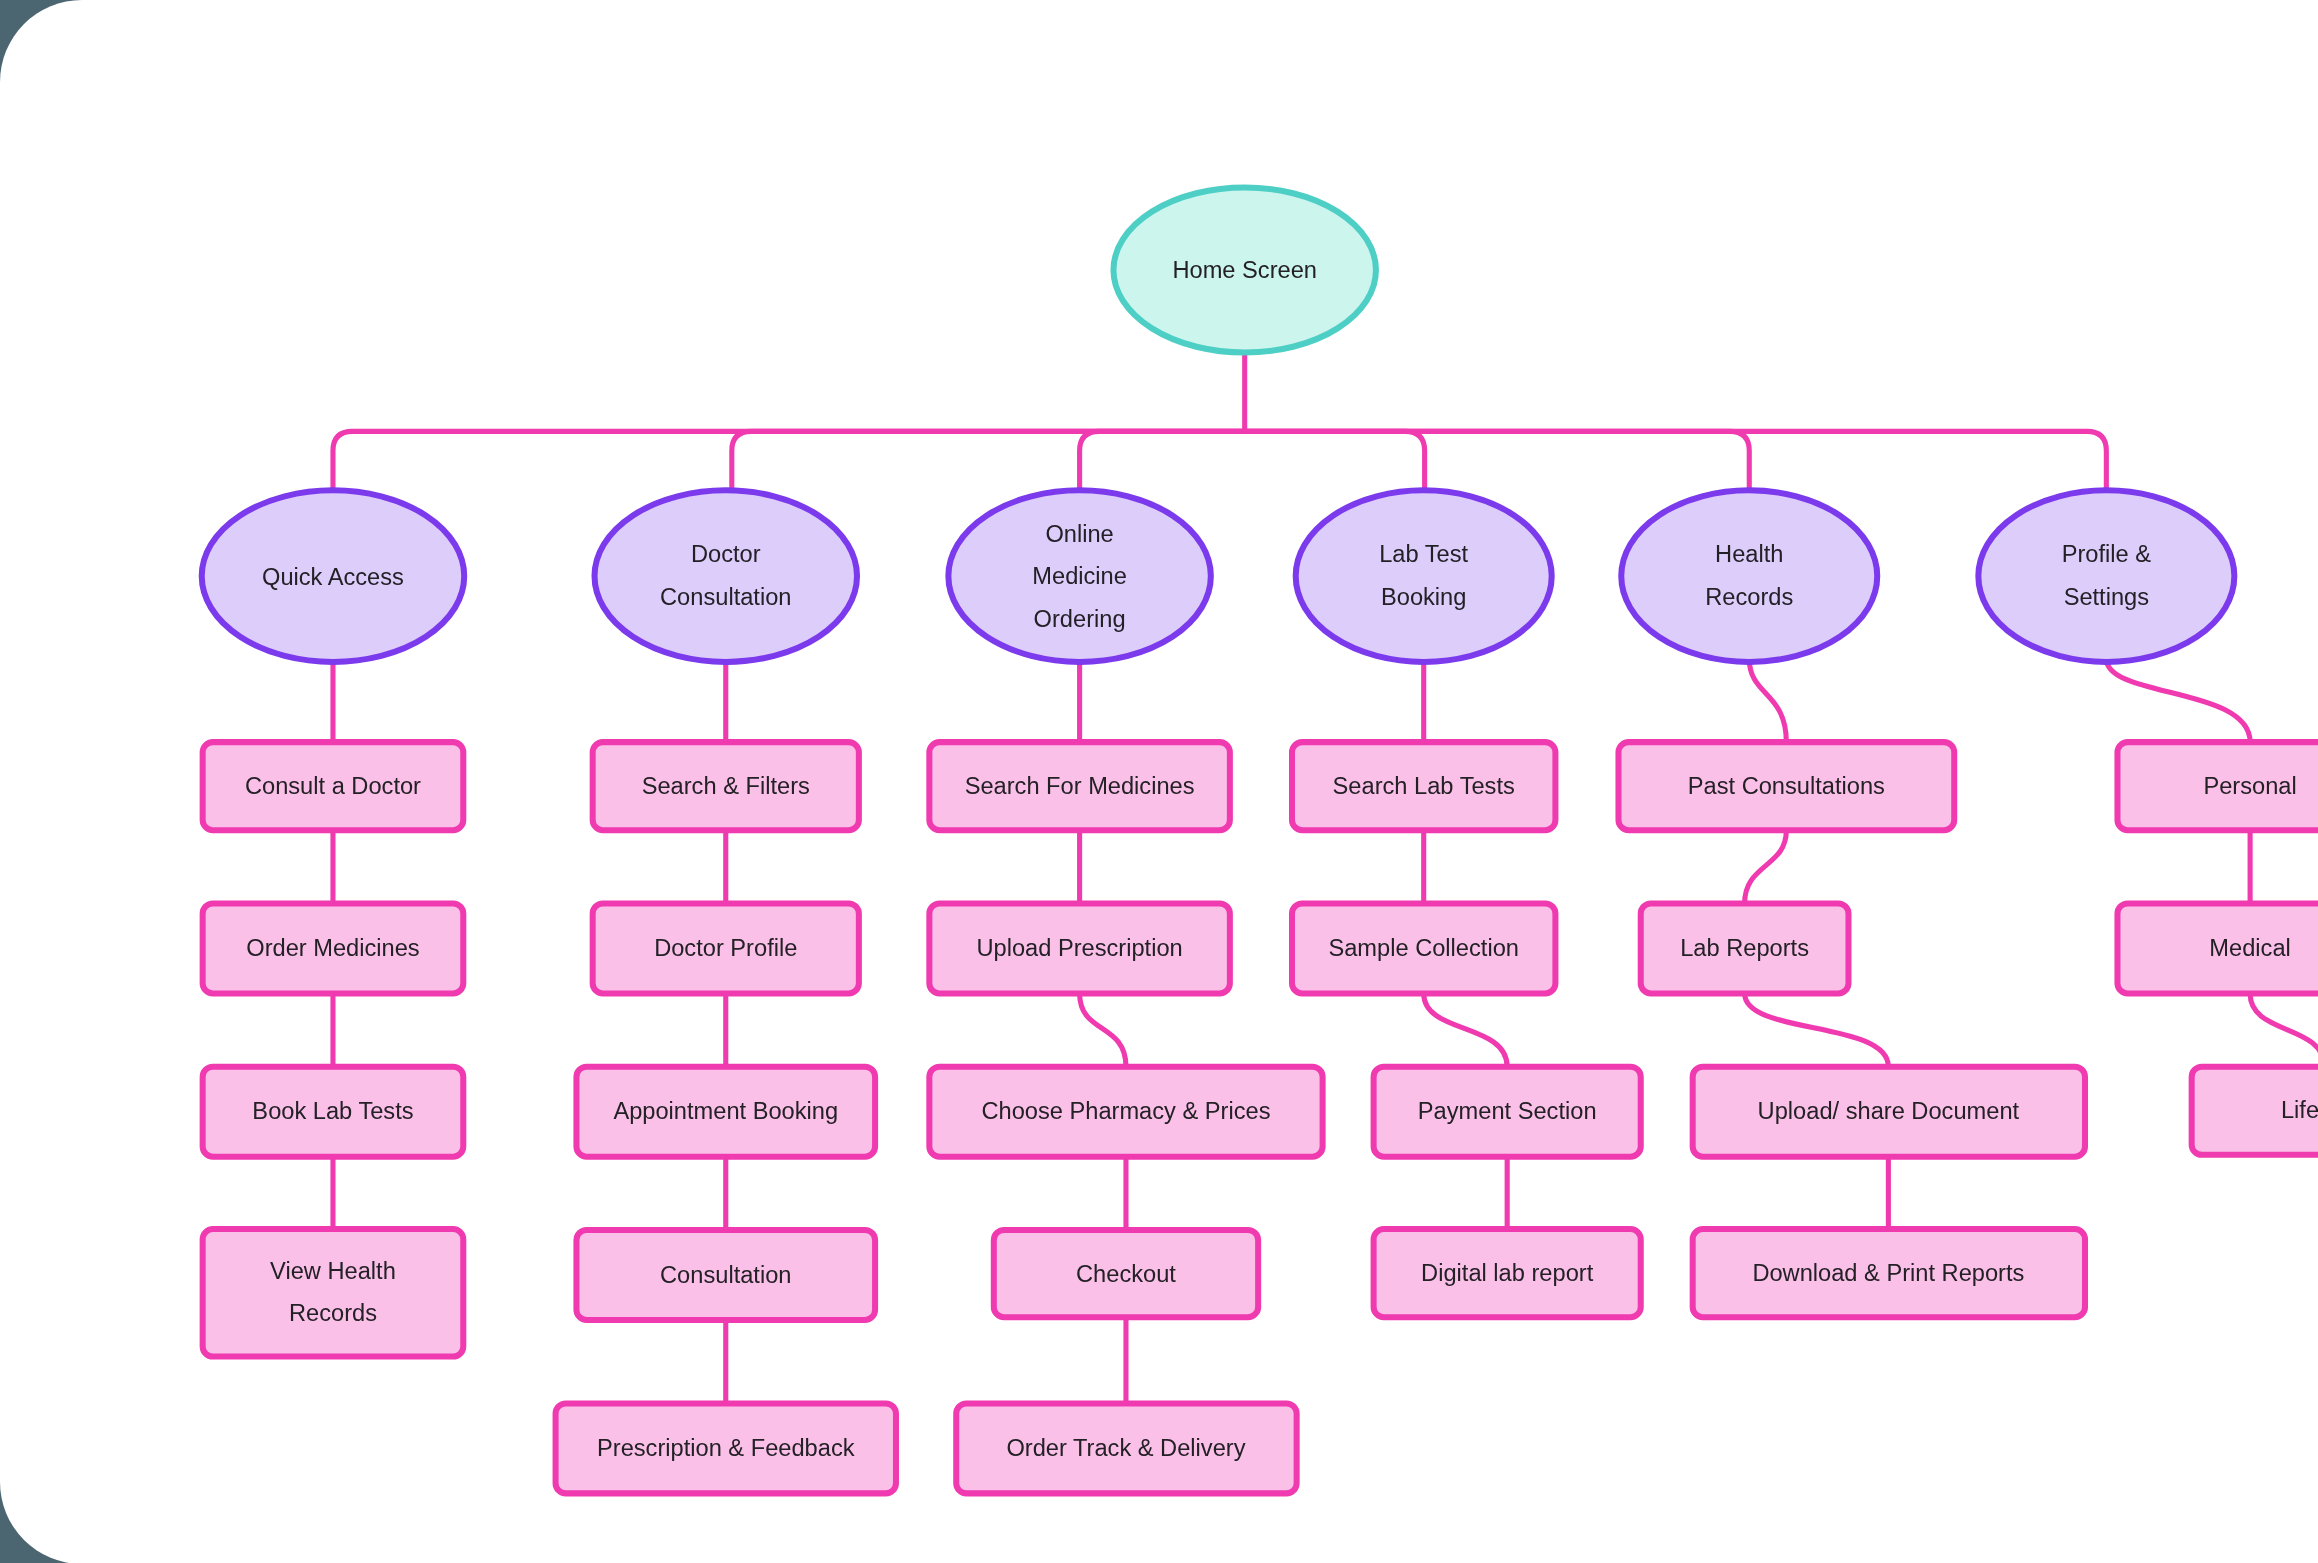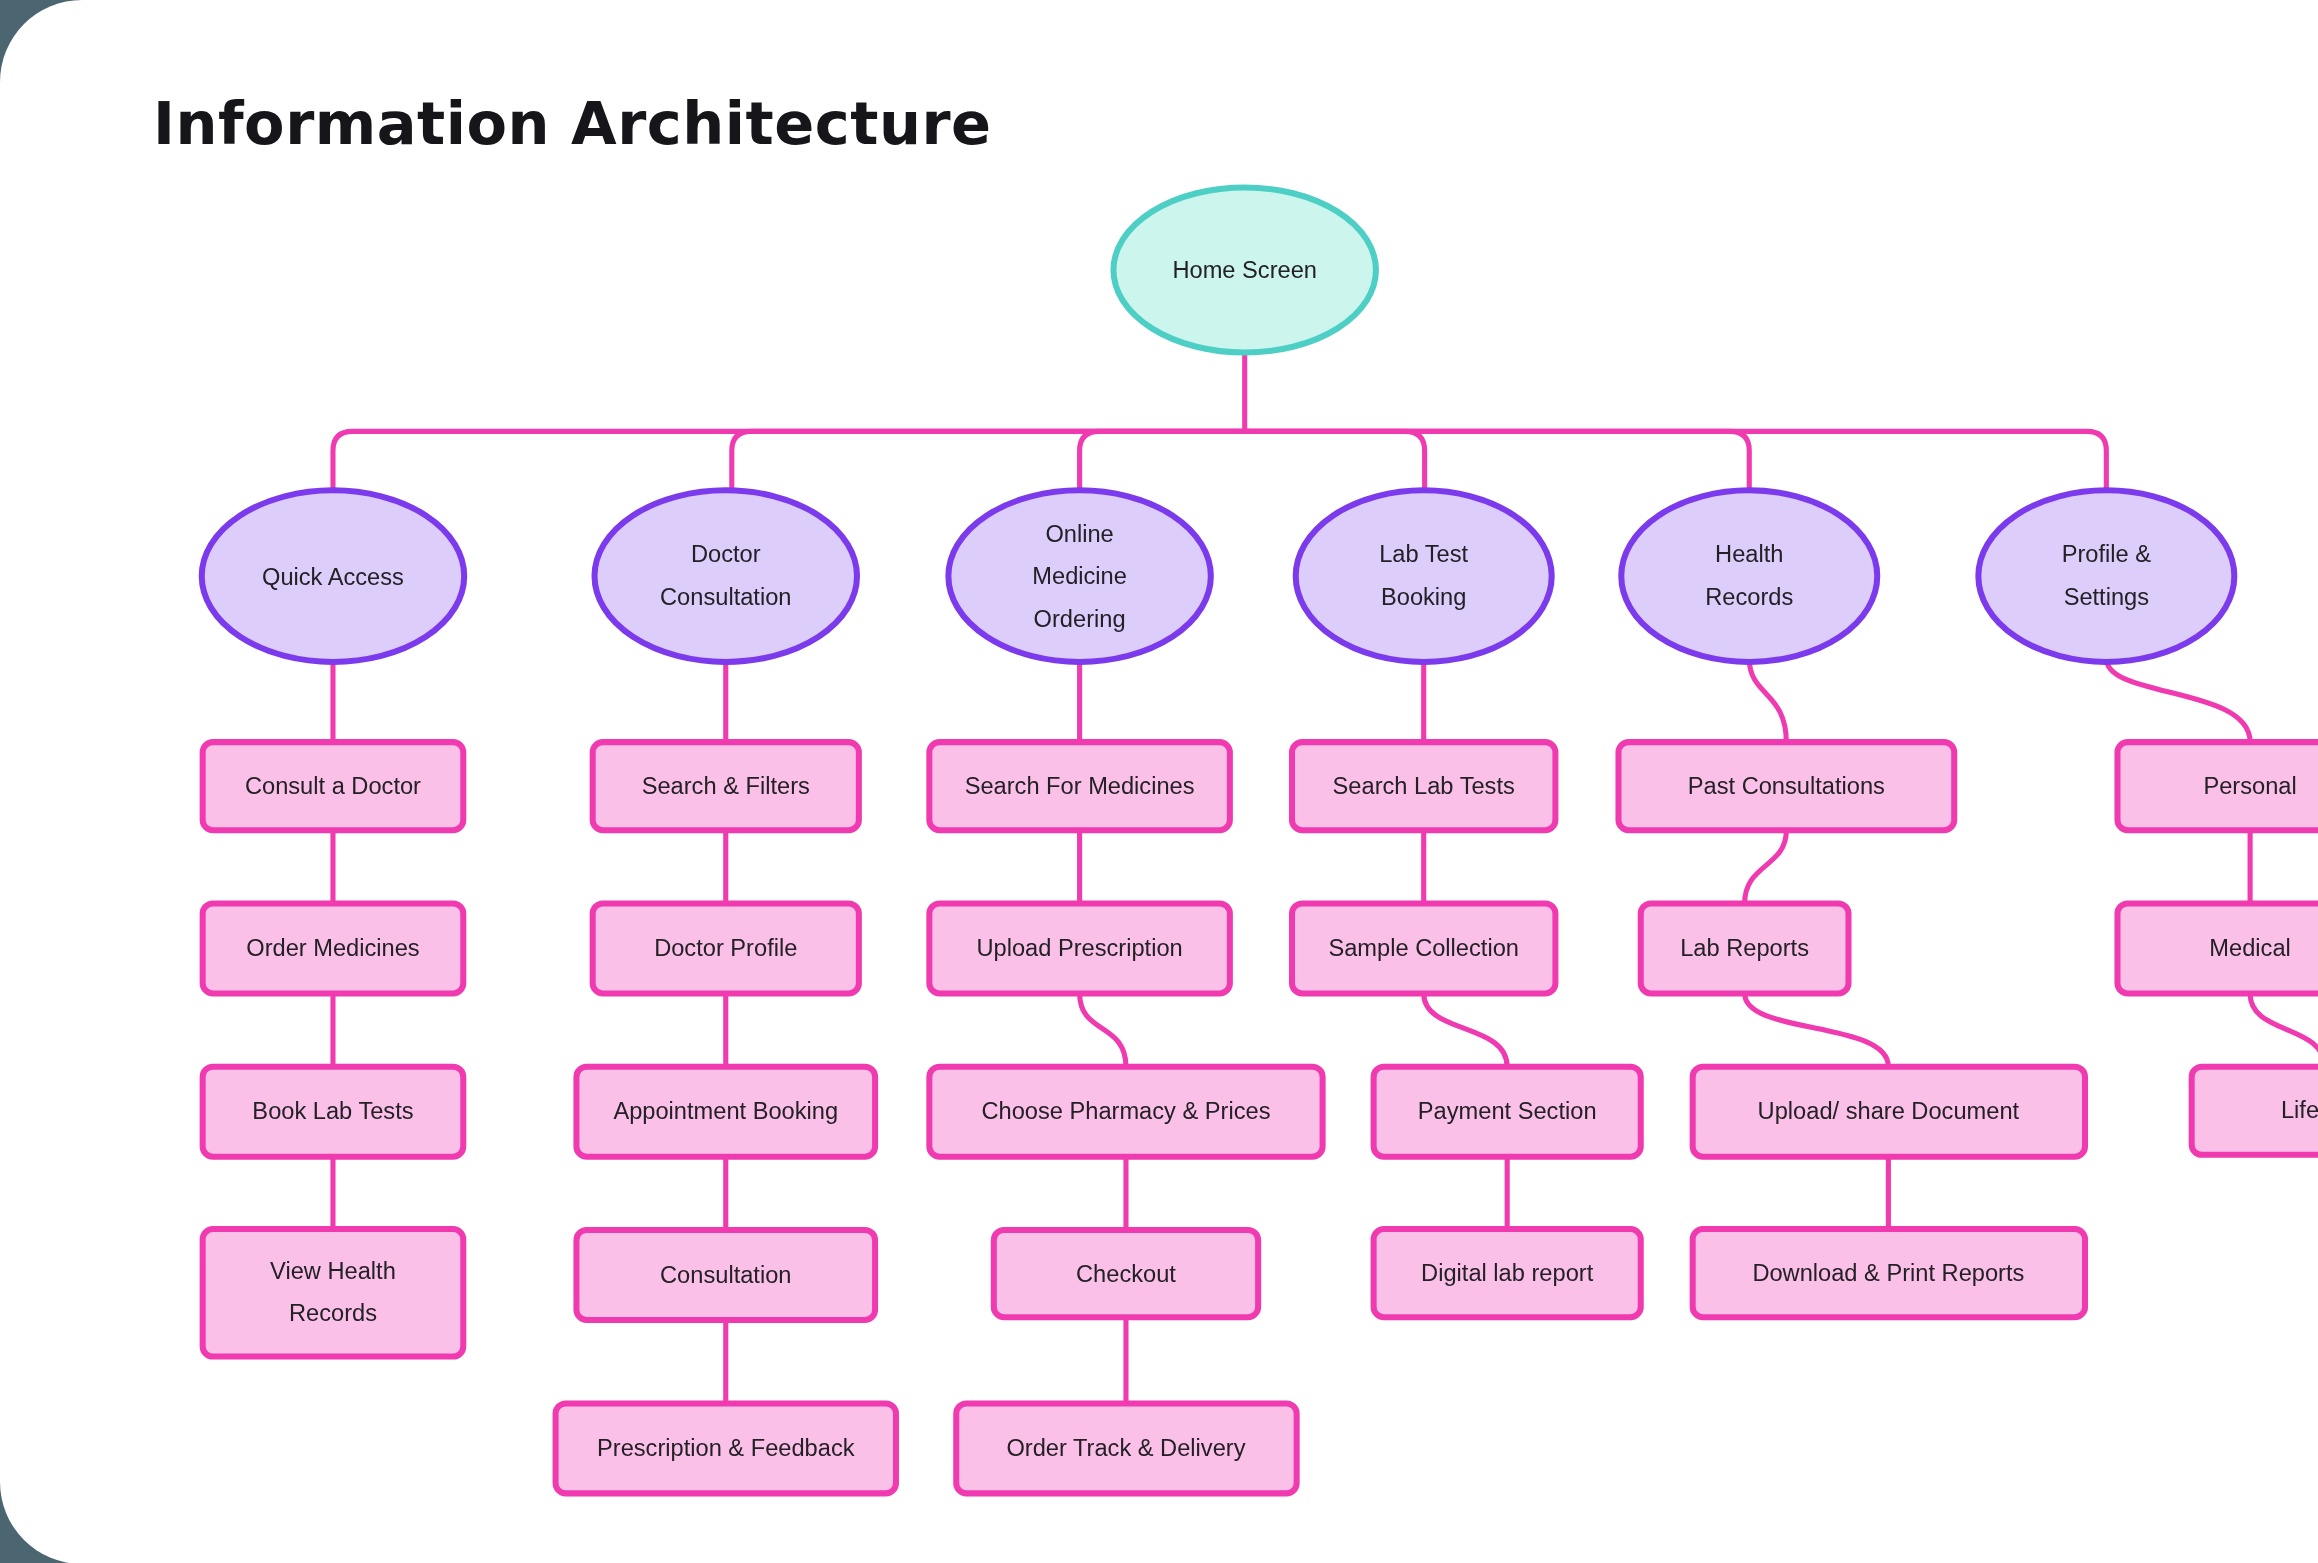--- a/index.html
+++ b/index.html
@@ -68,21 +68,20 @@
     text-anchor: middle;
     dominant-baseline: middle;
   }
   .node-label.cat { font-size: 51px; }
 </style>
 </head>
 <body>
 
 <div id="canvas">
 
-  <div id="title">Information Architecture</div>
 
   <svg id="diagram" viewBox="0 0 5572 3372">
 
     <g>
 
       <path class="edge" d="M 2684 740 L 2684 930"></path>
 
       <path class="edge" d="M 2684 930 L 760 930 Q 718 930 718 972 L 718 1055"></path>
       <path class="edge" d="M 2684 930 L 1620 930 Q 1578 930 1578 972 L 1578 1055"></path>
       <path class="edge" d="M 2684 930 L 2370 930 Q 2328 930 2328 972 L 2328 1055"></path>

